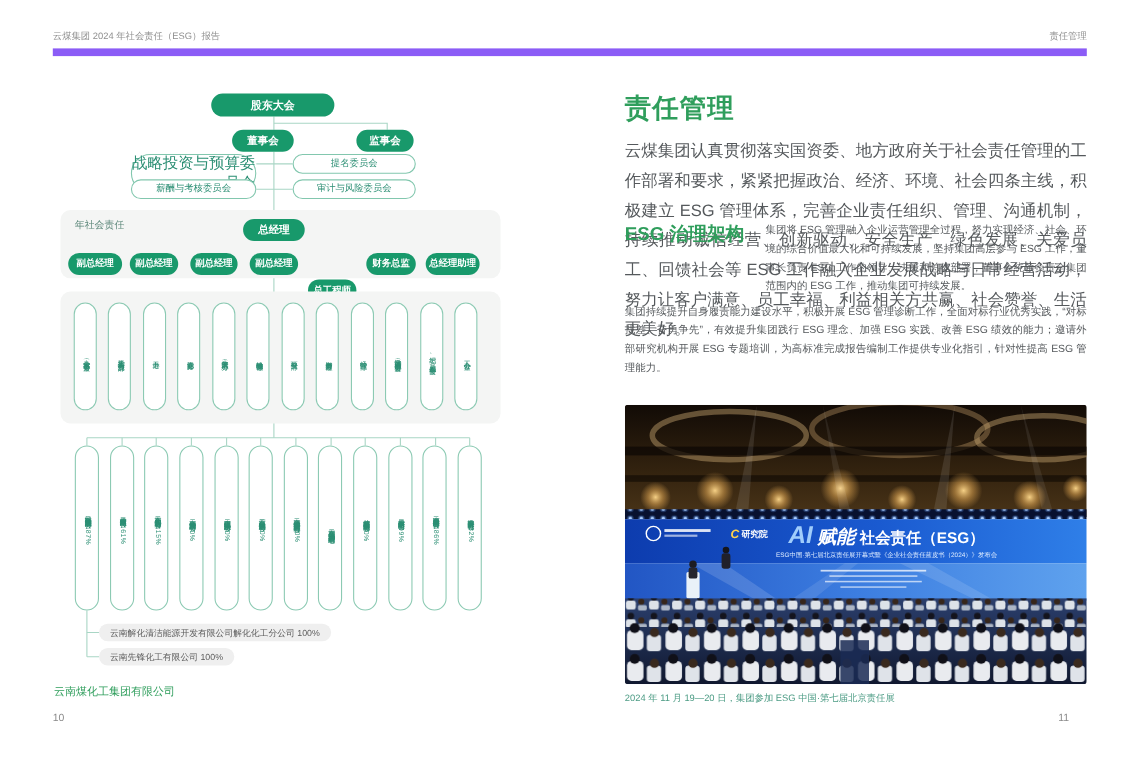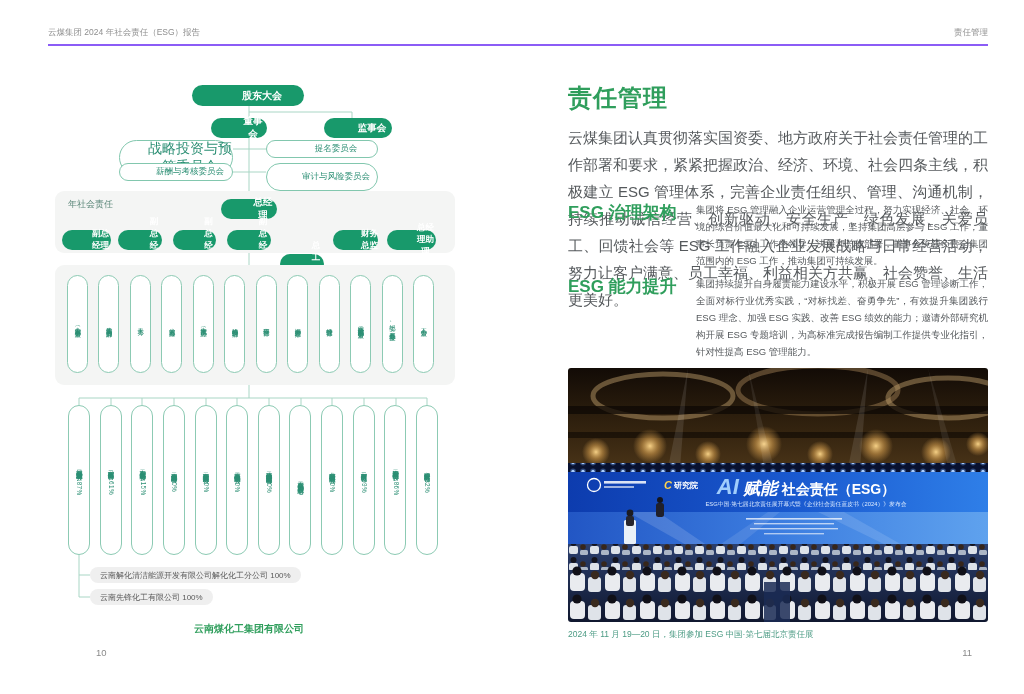--- a/index.html
+++ b/index.html
@@ -3,46 +3,46 @@
 <meta charset="utf-8">
 <style>
   html,body{margin:0;padding:0;}
   body{
     width:1024px;height:694px;position:relative;background:#ffffff;
     font-family:"Liberation Sans","DejaVu Sans",sans-serif;
     -webkit-font-smoothing:antialiased;overflow:hidden;
   }
   
   .runhead{position:absolute;top:24px;left:48px;right:36px;height:20px;
-    border-bottom:2px solid #8b5cf6;color:#8f8f8f;font-size:8.5px;}
+    border-bottom:7px solid #8b5cf6;color:#8f8f8f;font-size:8.5px;}
   .runhead .lh{position:absolute;left:0;bottom:5px;}
   .runhead .rh{position:absolute;right:0;bottom:5px;}
-  .pageno{position:absolute;bottom:36px;color:#8a8a8a;font-size:9.5px;margin-left:48px;}
+  .pageno{position:absolute;bottom:36px;color:#8a8a8a;font-size:9.5px;}
   #pn-left{left:48px;} #pn-right{right:52px;}
 
   
   .chart{position:absolute;left:48px;top:75px;width:412px;height:565px;}
   .connectors{position:absolute;left:0;top:0;}
   .pill{position:absolute;display:flex;align-items:center;justify-content:center;
-    border-radius:999px;box-sizing:border-box;text-align:center;padding-left:28px;}
+    border-radius:999px;box-sizing:border-box;text-align:right;}
   .pill.fill{background:#18996b;color:#ffffff;font-weight:bold;}
   .pill.line{background:#ffffff;border:1px solid #82c7ae;color:#2c8f74;}
   .graybox{position:absolute;background:#f4f5f4;border-radius:9px;}
   .mgmt-label{position:absolute;font-size:9px;color:#5b8779;}
   .vrow{position:absolute;display:flex;justify-content:space-between;}
   .vpill{border:1px solid #8ccab3;border-radius:999px;background:#fff;
     display:flex;align-items:center;justify-content:center;box-sizing:border-box;}
   .vpill span{writing-mode:vertical-rl;font-size:6.3px;line-height:1.05;
     color:#2c8f74;letter-spacing:.4px;max-height:96%;}
   .dept .vpill{width:21px;height:98px;}
   .subs .vpill{width:22px;height:150px;}
   .branch-pill{position:absolute;height:16px;background:#efefef;border-radius:999px;
     display:flex;align-items:center;padding:0 10px;font-size:8px;color:#5a5a5a;white-space:nowrap;}
-  .chart-caption{position:absolute;left:1px;top:547px;width:400px;text-align:center;
-    color:#2f9e5c;font-size:10px;font-weight:bold;}
+  .chart-caption{position:absolute;left:1px;top:547px;width:400px;text-align:left;
+    color:#2f9e5c;font-size:10px;font-weight:normal;}
 
   
   .rightpage{position:absolute;left:568px;top:0;width:420px;}
   .rtitle{position:absolute;top:82px;left:0;font-size:24px;font-weight:bold;color:#2f9e5c;letter-spacing:1px;}
   .intro{position:absolute;top:124px;left:0;width:420px;font-size:15px;line-height:1.8;
     color:#55595c;text-align:justify;}
   .sect{position:absolute;left:0;width:420px;display:flex;}
   .sect .h{width:128px;font-size:17px;font-weight:bold;color:#2f9e5c;flex:none;}
   .sect .b{flex:1;font-size:9.5px;line-height:1.8;color:#55595c;text-align:justify;}
   #sect-1{top:201px;} #sect-2{top:275px;}
@@ -71,26 +71,26 @@
     <path d="M201 175 V323"></path>
     <path d="M31 323 H379"></path>
     <path d="M31 323 V330 M63 323 V330 M94 323 V330 M126 323 V330 M158 323 V330 M189 323 V330 M221 323 V330 M253 323 V330 M284 323 V330 M316 323 V330 M348 323 V330 M379 323 V330"></path>
     <path d="M31 480 V522"></path>
     <path d="M31 500 H42"></path>
     <path d="M31 522 H42"></path>
   </svg>
 
   <div class="pill fill" style="left:144px;top:10px;width:112px;height:21px;font-size:10px;">股东大会</div>
   <div class="pill fill" style="left:163px;top:43px;width:56px;height:20px;font-size:9.5px;">董事会</div>
-  <div class="pill fill" style="left:276px;top:43px;width:68px;height:20px;font-size:9.5px;">监事会</div>
+  <div class="pill fill" style="left:276px;top:43px;width:52px;height:20px;font-size:9.5px;">监事会</div>
 
   <div class="pill line" style="left:71px;top:65px;width:114px;height:35px;font-size:14px;">战略投资与预算委员会</div>
   <div class="pill line" style="left:218px;top:65px;width:112px;height:18px;font-size:8.5px;">提名委员会</div>
   <div class="pill line" style="left:71px;top:88px;width:114px;height:18px;font-size:8.5px;">薪酬与考核委员会</div>
-  <div class="pill line" style="left:218px;top:88px;width:112px;height:28px;font-size:8.5px;">审计与风险委员会</div>
+  <div class="pill line" style="left:218px;top:88px;width:112px;height:18px;font-size:8.5px;">审计与风险委员会</div>
 
   <div class="graybox" style="left:7px;top:116px;width:400px;height:62px;"></div>
   <div class="mgmt-label" style="left:20px;top:123px;">年社会责任</div>
   <div class="pill fill" style="left:173px;top:124px;width:56px;height:20px;font-size:9.5px;">总经理</div>
 
   <div class="pill fill" style="left:14px;top:155px;width:49px;height:20px;font-size:8.5px;">副总经理</div>
   <div class="pill fill" style="left:70px;top:155px;width:44px;height:20px;font-size:8.5px;">副总经理</div>
   <div class="pill fill" style="left:125px;top:155px;width:43px;height:20px;font-size:8.5px;">副总经理</div>
   <div class="pill fill" style="left:179px;top:155px;width:44px;height:20px;font-size:8.5px;">副总经理</div>
   <div class="pill fill" style="left:232px;top:155px;width:44px;height:20px;font-size:8.5px;margin-top:24px;">总工程师</div>
@@ -186,21 +186,20 @@
 
 <div class="rightpage">
   <div class="rtitle">责任管理</div>
   <div class="intro">云煤集团认真贯彻落实国资委、地方政府关于社会责任管理的工作部署和要求，紧紧把握政治、经济、环境、社会四条主线，积极建立 ESG 管理体系，完善企业责任组织、管理、沟通机制，持续推动诚信经营、创新驱动、安全生产、绿色发展、关爱员工、回馈社会等 ESG 工作融入企业发展战略与日常经营活动，努力让客户满意、员工幸福、利益相关方共赢、社会赞誉、生活更美好。</div>
 
   <div class="sect" id="sect-1">
     <div class="h">ESG 治理架构</div>
     <div class="b">集团将 ESG 管理融入企业运营管理全过程，努力实现经济、社会、环境的综合价值最大化和可持续发展，坚持集团高层参与 ESG 工作，董事长负责 ESG 工作的领导、决策和总体部署，董事会统领负责全集团范围内的 ESG 工作，推动集团可持续发展。</div>
   </div>
   <div class="sect" id="sect-2">
-    <div class="h">ESG 能力提升</div>
     <div class="b">集团持续提升自身履责能力建设水平，积极开展 ESG 管理诊断工作，全面对标行业优秀实践，“对标找差、奋勇争先”，有效提升集团践行 ESG 理念、加强 ESG 实践、改善 ESG 绩效的能力；邀请外部研究机构开展 ESG 专题培训，为高标准完成报告编制工作提供专业化指引，针对性提高 ESG 管理能力。</div>
   </div>
 
   <div class="photo">
     <svg width="420" height="254" viewBox="0 0 420 254">
       <defs>
         <linearGradient id="ceil" x1="0" y1="0" x2="0" y2="1">
           <stop offset="0" stop-color="#120b06"></stop>
             <stop offset="0.6" stop-color="#33230f"></stop>
             <stop offset="1" stop-color="#4a3418"></stop>

